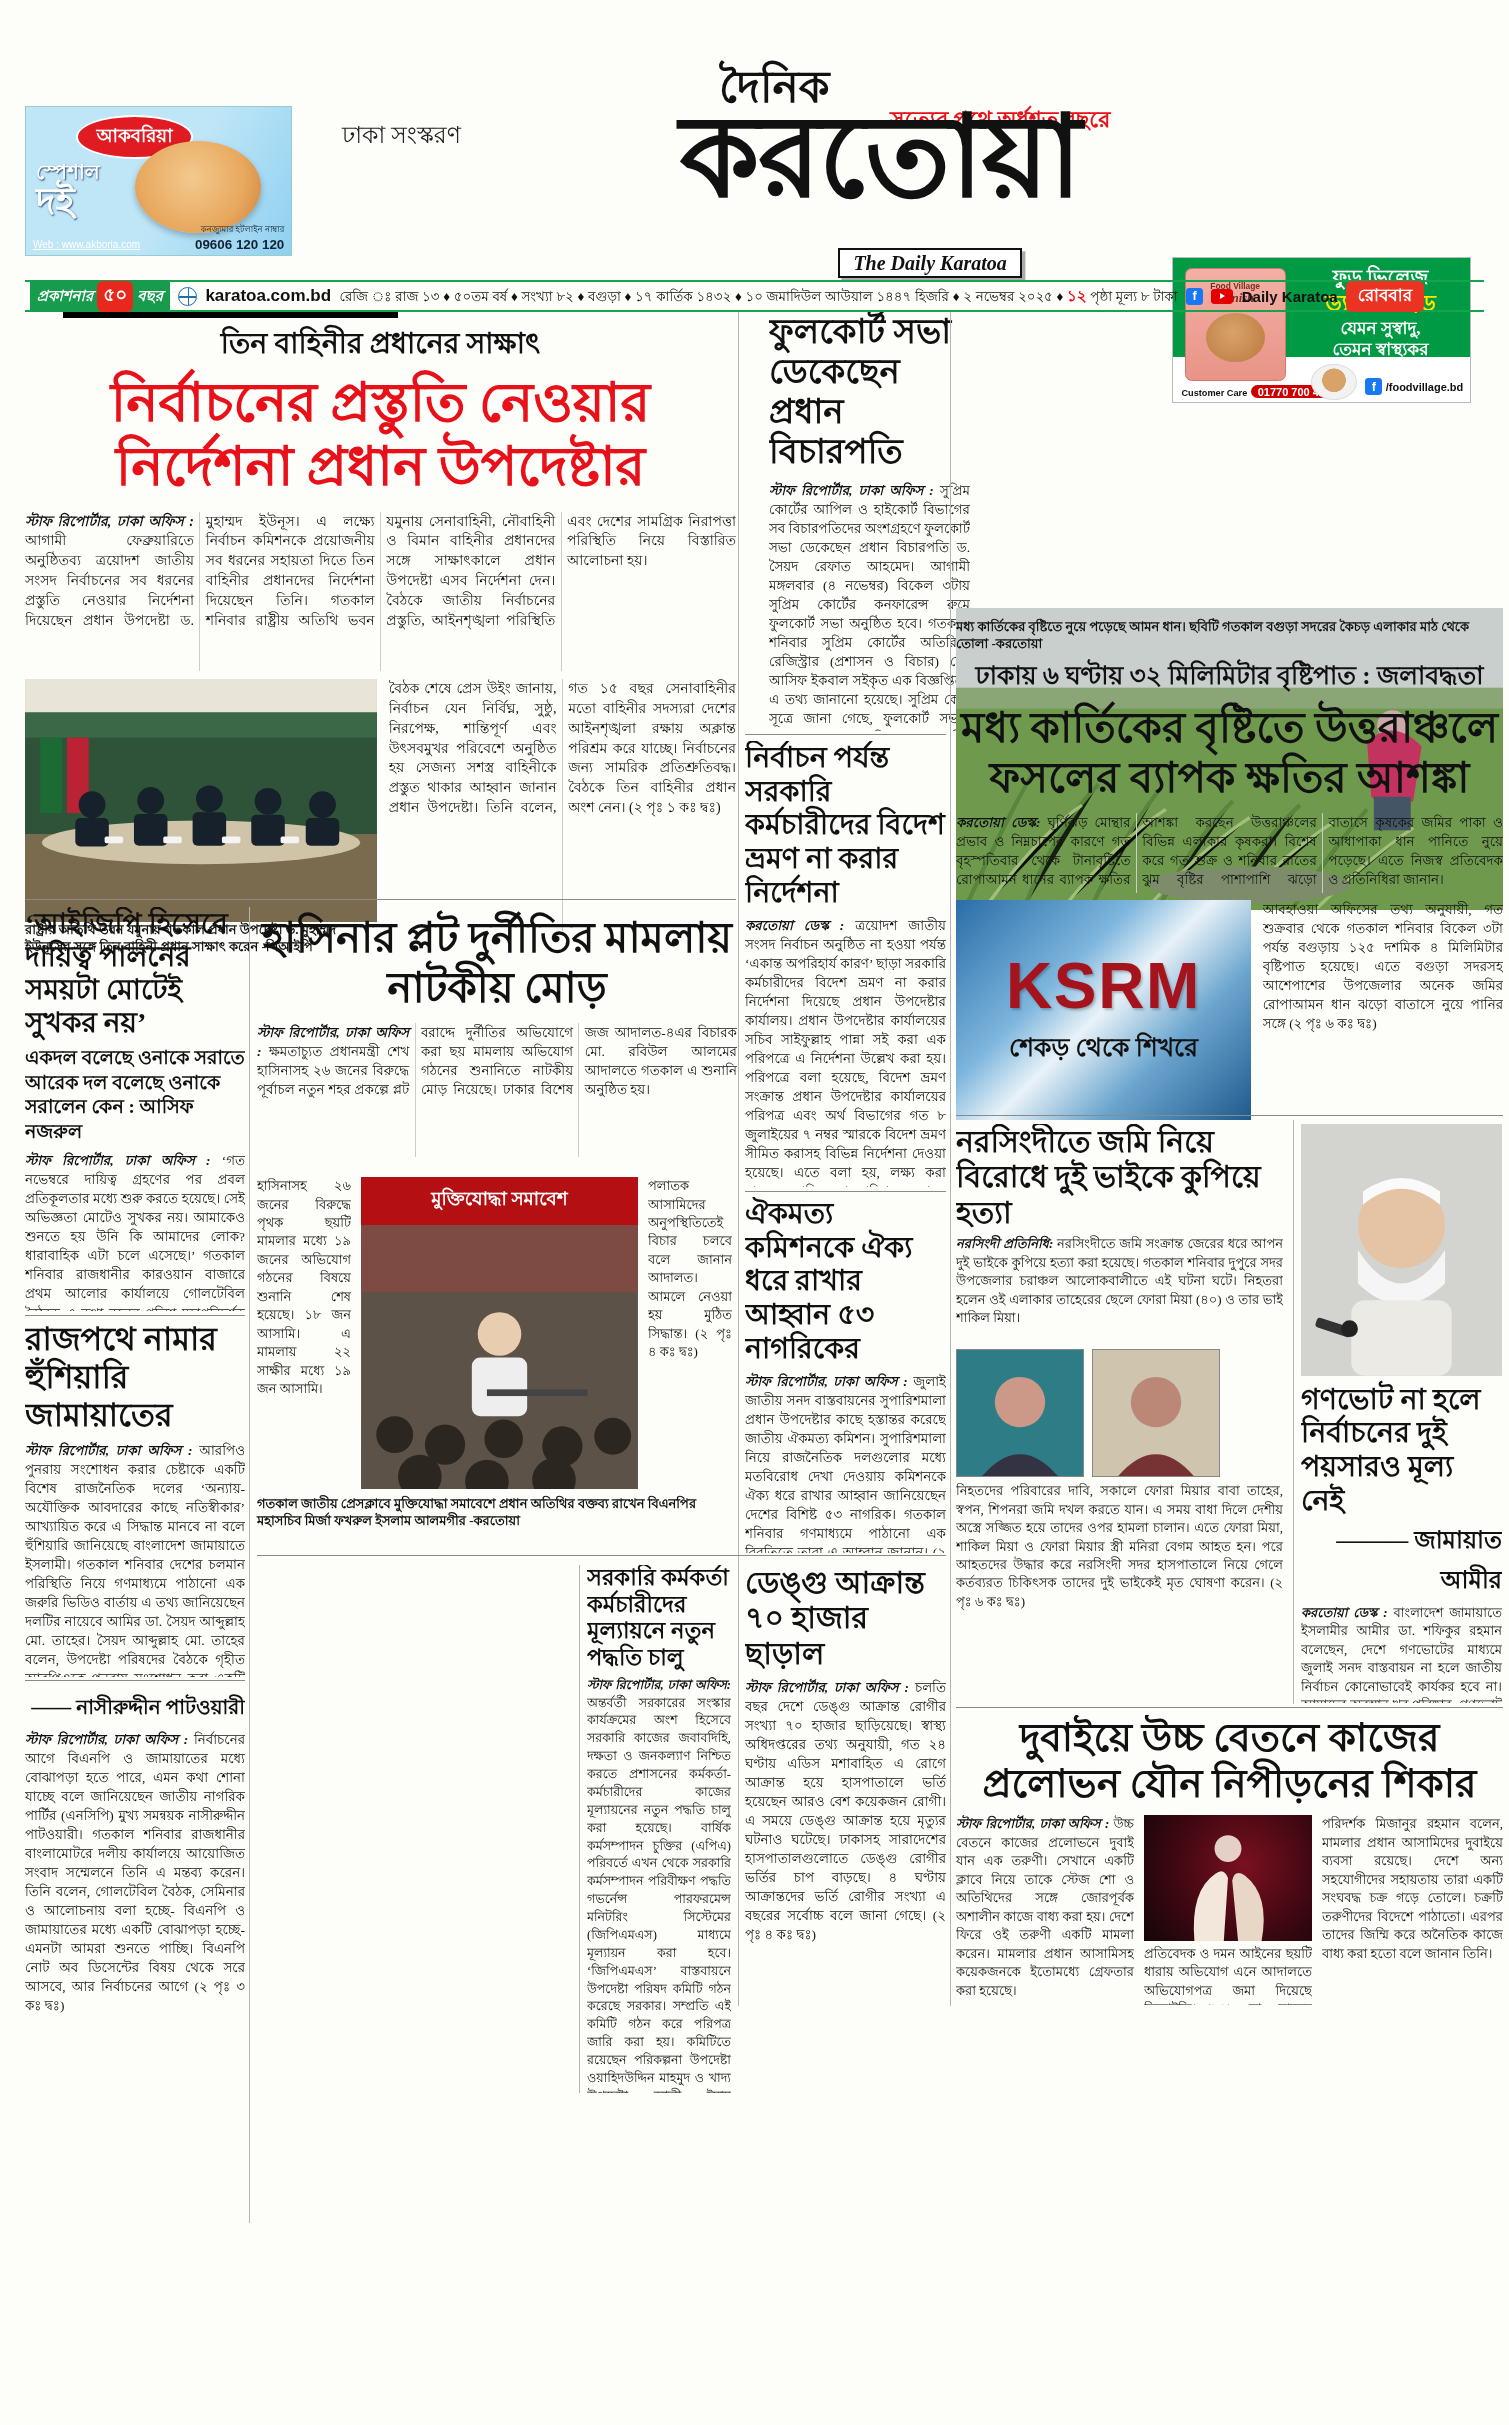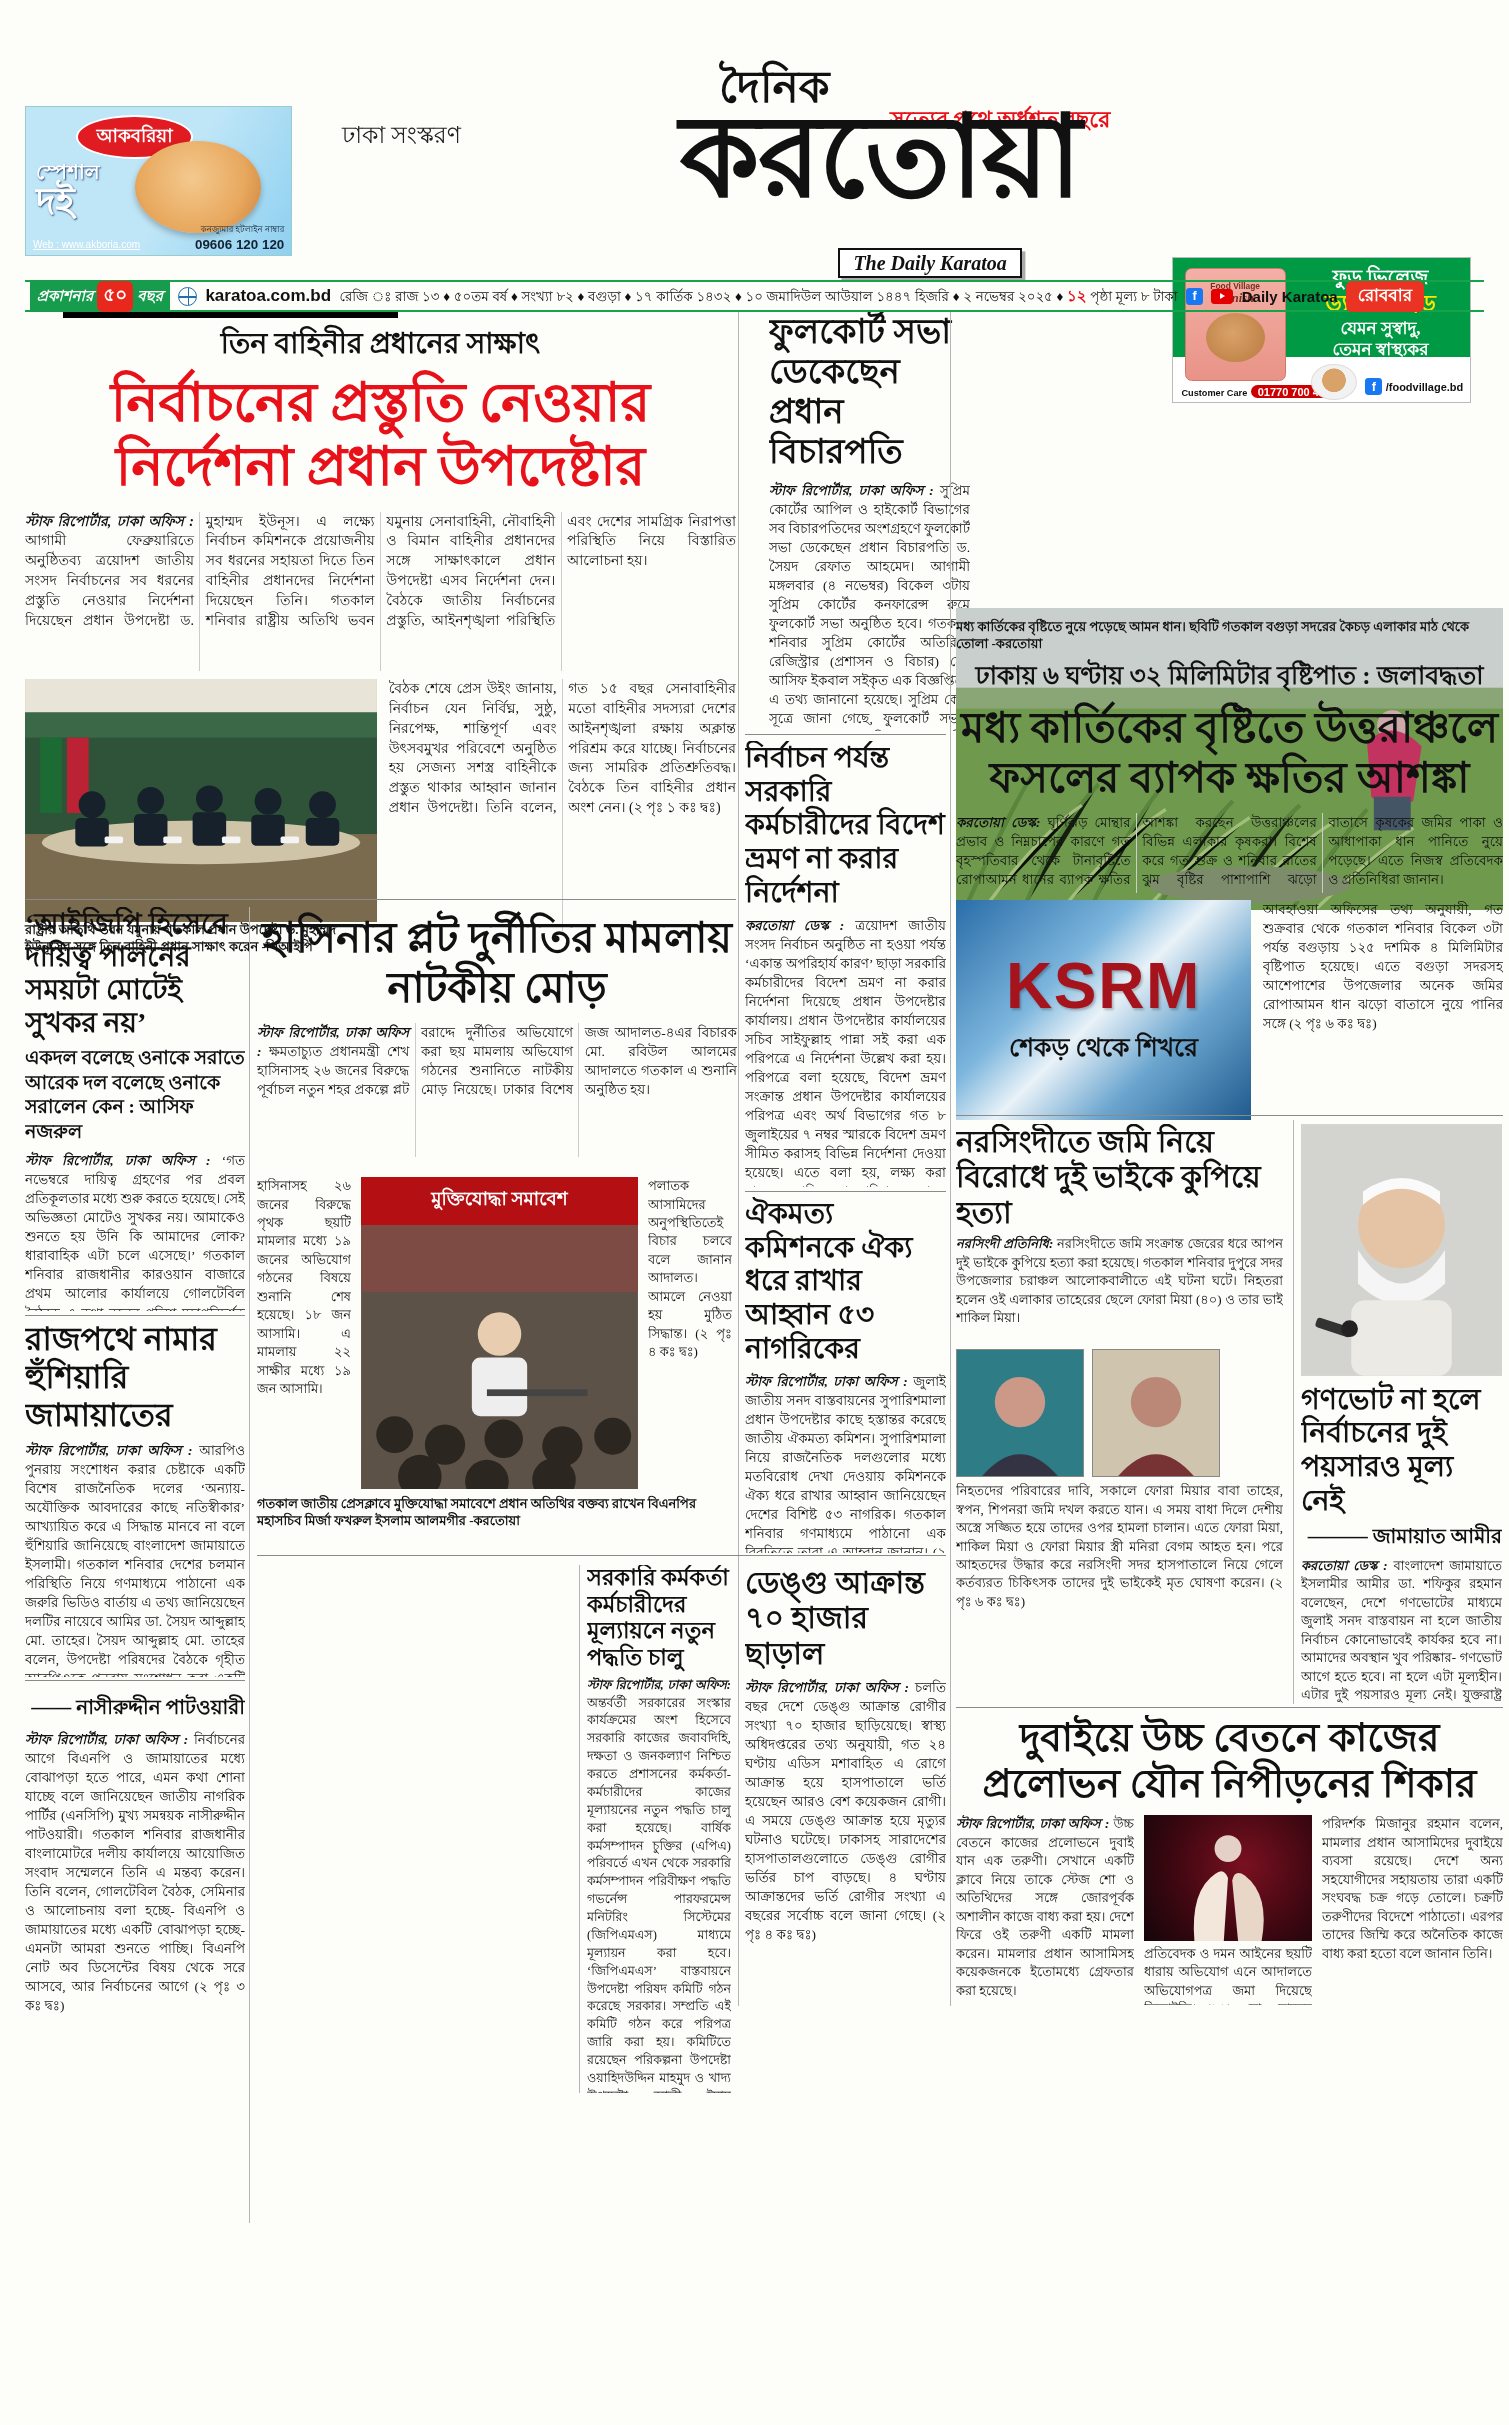--- a/index.html
+++ b/index.html
@@ -343,21 +343,21 @@
         <rect width="240" height="300" fill="#d3d4d0"></rect>
         <circle cx="120" cy="120" r="52" fill="#e4c4a4"></circle>
         <path d="M68 150 Q120 230 172 150 L172 190 Q120 240 68 190 Z" fill="#f5f5f5"></path>
         <path d="M74 96 Q120 58 166 96 L166 80 Q120 48 74 80 Z" fill="#fafafa"></path>
         <rect x="60" y="210" width="120" height="90" rx="16" fill="#eceae4"></rect>
         <rect x="20" y="230" width="44" height="12" rx="4" fill="#333" transform="rotate(18 20 230)"></rect>
         <circle cx="58" cy="244" r="10" fill="#222"></circle>
       </svg>
     </div>
     <div class="headline serif" style="font-size:28.5px;margin-top:6.7px;">গণভোট না হলে নির্বাচনের দুই পয়সারও মূল্য নেই</div>
-    <div class="serif" style="font-size:20px;font-weight:800;text-align:right;margin:3.4px 0;">——— জামায়াত আমীর</div>
+    <div class="serif" style="font-size:24px;font-weight:800;text-align:right;margin:3.4px 0;">——— জামায়াত আমীর</div>
     <div class="body-txt" style="font-size:13px;">
       <span class="byline">করতোয়া ডেস্ক :</span>
       <span>বাংলাদেশ জামায়াতে ইসলামীর আমীর ডা. শফিকুর রহমান বলেছেন, দেশে গণভোটের মাধ্যমে জুলাই সনদ বাস্তবায়ন না হলে জাতীয় নির্বাচন কোনোভাবেই কার্যকর হবে না। আমাদের অবস্থান খুব পরিষ্কার- গণভোট আগে হতে হবে। না হলে এটা মূল্যহীন। এটার দুই পয়সারও মূল্য নেই। যুক্তরাষ্ট্র সফর শেষে লন্ডনে যাত্রাবিরতিকালে শুক্রবার এক সংবাদ সম্মেলনে তিনি এ মন্তব্য করেন।  (২ পৃঃ ৭ কঃ দ্বঃ)</span>
     </div>
   </div>
 
   <div class="hrule" style="left:956px;top:1707px;width:547px;"></div>
 
   <div class="abs" style="left:956px;top:1715px;width:547px;height:290px;overflow:hidden;">
     <div class="center headline serif" style="font-size:39px;">দুবাইয়ে উচ্চ বেতনে কাজের প্রলোভন যৌন নিপীড়নের শিকার</div>

